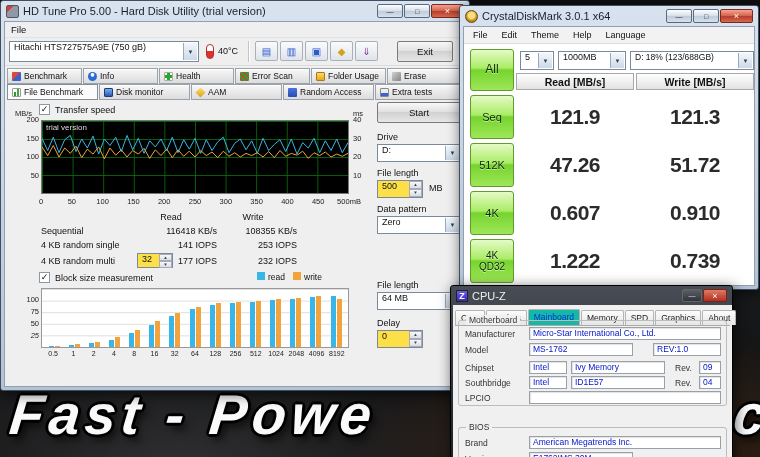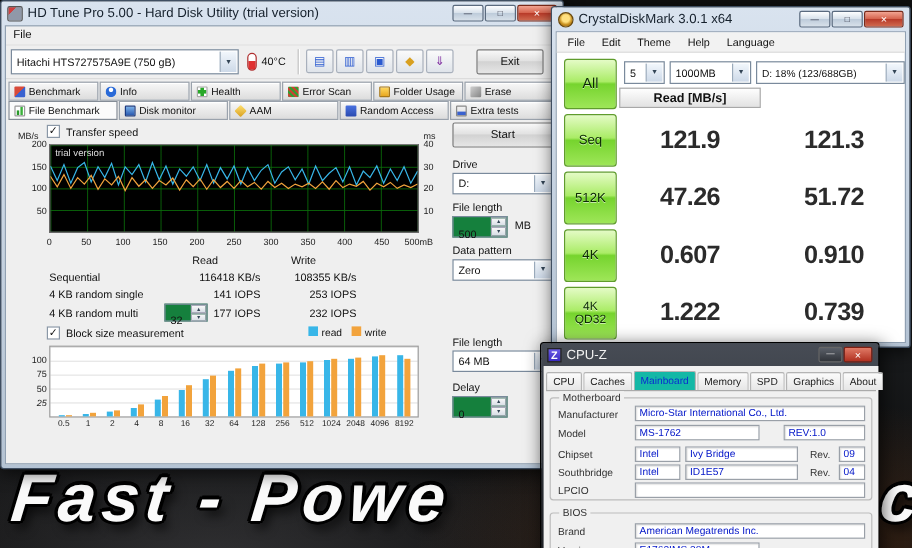--- a/index.html
+++ b/index.html
@@ -27,21 +27,21 @@
     background:linear-gradient(#fdfeff,#d5dfe9 50%,#bdcbda 50%,#d8e1ea);
     font-size:7px;display:flex;align-items:center;justify-content:center;}
   .cap-btn.close{width:33px;color:#fff;font-size:9px;border-color:#7a2a1a;
     background:linear-gradient(#f2a492,#d4604a 50%,#b83a28 50%,#d06a50);}
   
   .hd-body{position:relative;width:462px;height:366px;background:#efefef;border:1px solid #90a0b2;}
   .hd-menubar{position:absolute;left:0;top:0;width:100%;height:16px;display:flex;align-items:center;
     padding:0 6px;font-size:9.5px;border-bottom:1px solid #e2e2e2;}
   .hd-toolbar{position:absolute;left:0;top:16px;width:100%;height:28px;border-bottom:1px solid #dcdcdc;}
   .combo{position:absolute;background:#fff;border:1px solid #7a8a9c;font-size:9px;color:#111;
-    padding:0 16px 0 4px;white-space:nowrap;overflow:hidden;display:flex;align-items:center;}
+    padding:0 16px 0 4px;white-space:nowrap;overflow:hidden;display:flex;align-items:flex-start;}
   .combo .arr{position:absolute;right:1px;top:1px;bottom:1px;width:14px;border-left:1px solid #9aaabb;
     background:linear-gradient(#f2f7fc,#cdd9e8);display:flex;align-items:center;justify-content:center;
     font-size:6px;color:#345;}
   .btn{position:absolute;border:1px solid #7a7a7a;border-radius:2px;color:#111;font-size:9.5px;
     background:linear-gradient(#f8f8f8,#e2e2e2 45%,#d2d2d2 50%,#e6e6e6);
     display:flex;align-items:center;justify-content:center;}
   .tbtn{position:absolute;top:3px;width:23px;height:20px;border:1px solid #a8b0bc;border-radius:2px;
     background:linear-gradient(#fbfbfb,#dfe4ea);display:flex;align-items:center;justify-content:center;font-size:10px;}
   .thermo{position:absolute;width:8px;height:15px;border:1px solid #b03030;border-radius:4px;
     background:linear-gradient(to top,#e03030 55%,#fff 55%);}
@@ -74,22 +74,22 @@
     background-size:10% 25%;}
   .watermark{position:absolute;left:4px;top:2px;font-size:8px;color:#ddd;}
   .yaxis,.xaxis{position:absolute;}
   .ytick{position:absolute;right:0;transform:translateY(-50%);font-size:7.5px;color:#222;line-height:1;white-space:nowrap;}
   .right-ax .ytick{left:0;right:auto;}
   .xtick{position:absolute;transform:translateX(-50%);font-size:7.5px;color:#222;white-space:nowrap;top:0;}
   .unit-label{position:absolute;font-size:7.5px;color:#222;}
   .res-head{position:absolute;font-size:9px;color:#111;text-align:center;}
   .res-label{position:absolute;font-size:9px;color:#111;white-space:nowrap;}
   .res-val{position:absolute;font-size:9px;color:#111;text-align:right;white-space:nowrap;}
-  .spinner{position:absolute;background:#15803d;border:1px solid #7a8a9c;font-size:9px;
-    padding:12px 14px 0 4px;display:flex;align-items:center;}
+  .spinner{position:absolute;background:#fde047;border:1px solid #7a8a9c;font-size:9px;
+    padding:0 14px 0 4px;display:flex;align-items:flex-start;}
   .spin{position:absolute;right:0;top:0;bottom:0;width:13px;display:flex;flex-direction:column;}
   .spin b{flex:1;border:1px solid #aab;background:linear-gradient(#f8f8f8,#d8dee6);
     font-size:4.5px;line-height:5px;text-align:center;color:#345;font-weight:normal;}
   .chart-white{position:absolute;background:#fff;border:1px solid #999;
     background-image:linear-gradient(to bottom,#dedede 1px,transparent 1px);background-size:100% 20%;}
   .bcells{position:absolute;inset:0;display:flex;align-items:flex-end;padding:0 2px;}
   .bcell{flex:1;display:flex;align-items:flex-end;justify-content:center;gap:1px;height:100%;}
   .bar{width:5px;}
   .xcells{position:absolute;display:flex;padding:0 2px;}
   .xcell{flex:1;text-align:center;font-size:7px;color:#222;}
@@ -439,20 +439,21 @@
       </div>
       <div class="combo" style="left:94px;top:24px;width:68px;height:19px;">
         <span>1000MB</span>
         <span class="arr">▼</span>
       </div>
       <div class="combo" style="left:166px;top:24px;width:124px;height:19px;font-size:8.5px;">
         <span>D: 18% (123/688GB)</span>
         <span class="arr">▼</span>
       </div>
       <span class="cdm-head" style="left:52px;top:46px;width:118px;">Read [MB/s]</span>
+      <span class="cdm-head" style="left:172px;top:46px;width:118px;">Write [MB/s]</span>
 
       <span class="gbtn" style="left:6px;top:68px;width:44px;height:44px;">Seq</span>
       <span class="cdm-val" style="left:52px;top:68px;width:118px;">121.9</span>
       <span class="cdm-val" style="left:172px;top:68px;width:118px;">121.3</span>
 
       <span class="gbtn" style="left:6px;top:116px;width:44px;height:44px;">512K</span>
       <span class="cdm-val" style="left:52px;top:116px;width:118px;">47.26</span>
       <span class="cdm-val" style="left:172px;top:116px;width:118px;">51.72</span>
 
       <span class="gbtn" style="left:6px;top:164px;width:44px;height:44px;">4K</span>
@@ -478,30 +479,30 @@
       <div class="cpuz-tabs">
         <span class="cpuz-tab">CPU</span>
         <span class="cpuz-tab">Caches</span>
         <span class="cpuz-tab active">Mainboard</span>
         <span class="cpuz-tab">Memory</span>
         <span class="cpuz-tab">SPD</span>
         <span class="cpuz-tab">Graphics</span>
         <span class="cpuz-tab">About</span>
       </div>
 
-      <div class="group" style="left:5px;top:26px;width:269px;height:86px;">
+      <div class="group" style="left:5px;top:15px;width:269px;height:86px;">
         <span class="group-label">Motherboard</span>
         <span class="fld-label" style="left:6px;top:8px;">Manufacturer</span>
         <span class="fld" style="left:70px;top:6px;width:192px;">Micro-Star International Co., Ltd.</span>
         <span class="fld-label" style="left:6px;top:24px;">Model</span>
         <span class="fld" style="left:70px;top:22px;width:104px;">MS-1762</span>
         <span class="fld" style="left:194px;top:22px;width:68px;">REV:1.0</span>
         <span class="fld-label" style="left:6px;top:42px;">Chipset</span>
         <span class="fld" style="left:70px;top:40px;width:38px;">Intel</span>
-        <span class="fld" style="left:112px;top:40px;width:94px;">Ivy Bridge</span>
+        <span class="fld" style="left:112px;top:40px;width:94px;">Ivy Memory</span>
         <span class="fld-label" style="left:216px;top:42px;">Rev.</span>
         <span class="fld" style="left:240px;top:40px;width:22px;">09</span>
         <span class="fld-label" style="left:6px;top:57px;">Southbridge</span>
         <span class="fld" style="left:70px;top:55px;width:38px;">Intel</span>
         <span class="fld" style="left:112px;top:55px;width:94px;">ID1E57</span>
         <span class="fld-label" style="left:216px;top:57px;">Rev.</span>
         <span class="fld" style="left:240px;top:55px;width:22px;">04</span>
         <span class="fld-label" style="left:6px;top:72px;">LPCIO</span>
         <span class="fld" style="left:70px;top:70px;width:192px;"></span>
       </div>

